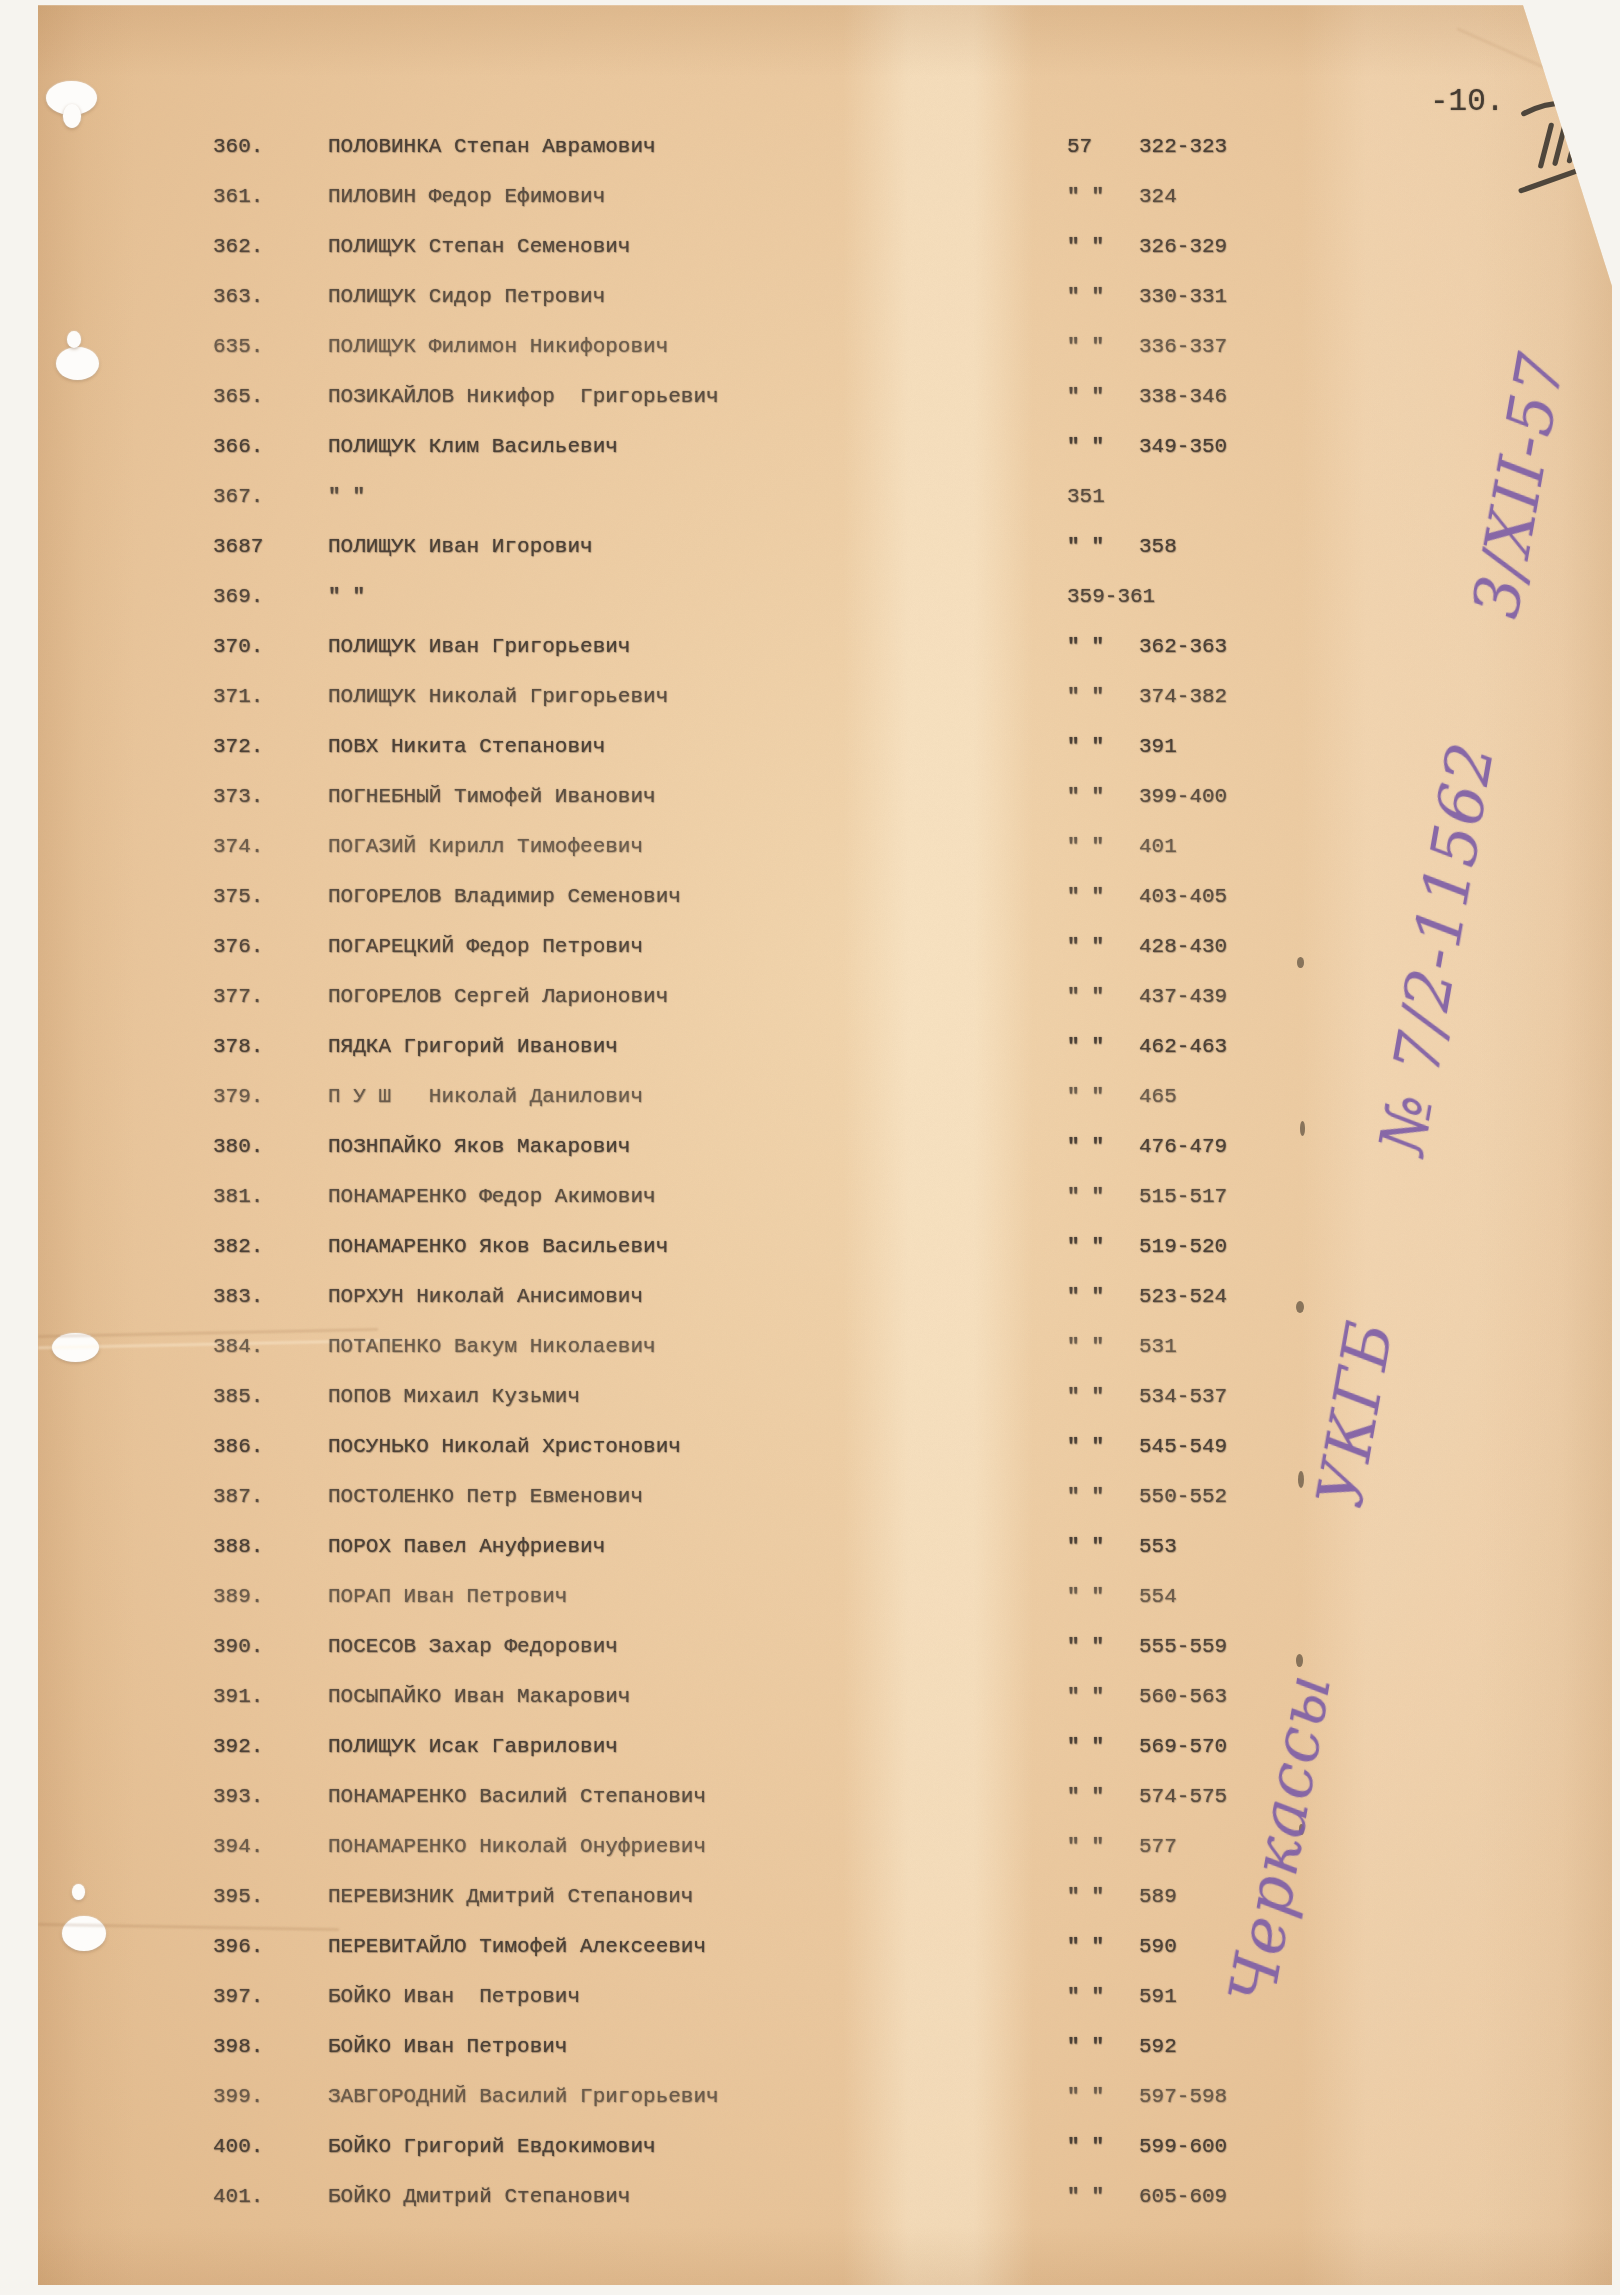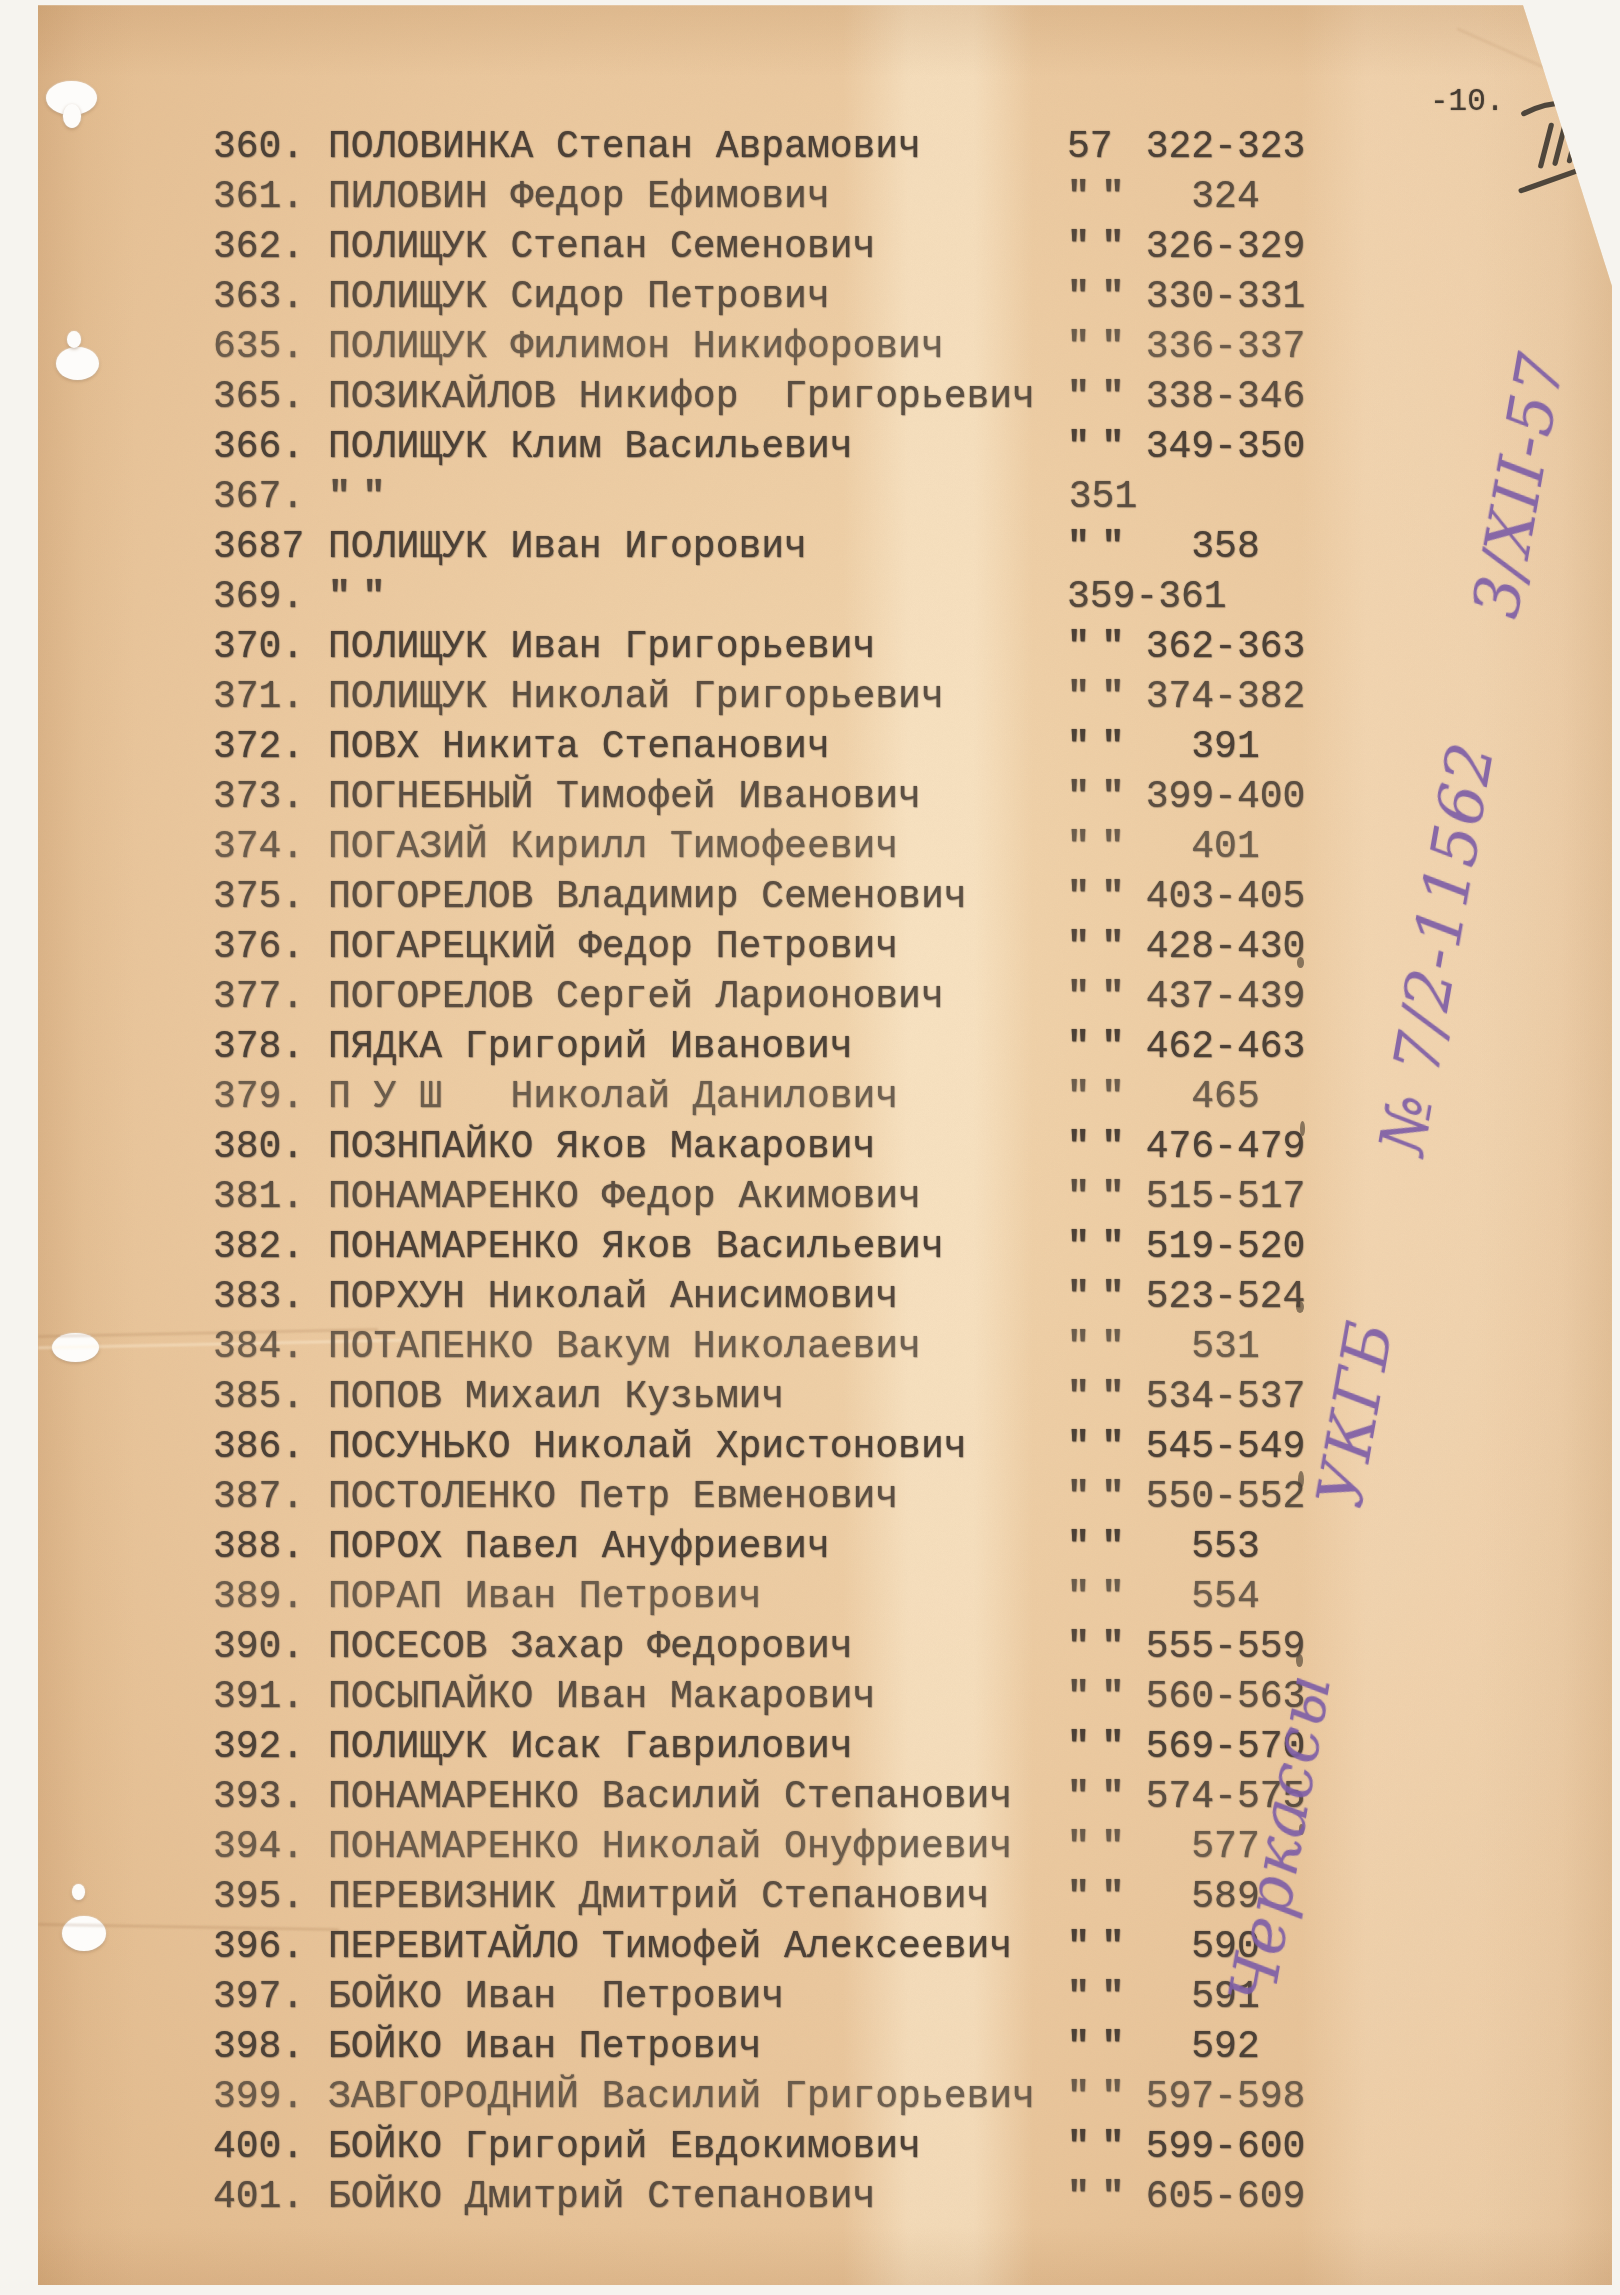--- a/index.html
+++ b/index.html
@@ -17,31 +17,31 @@
       linear-gradient(90deg, rgba(0,0,0,0) 805px, rgba(255,241,215,.50) 870px, rgba(255,241,215,.50) 936px, rgba(0,0,0,0) 995px),
       linear-gradient(90deg, rgba(0,0,0,0) 1263px, rgba(255,236,210,.32) 1328px),
       radial-gradient(ellipse at 52% 42%, #f2d5ad 0%, #ebc89e 55%, #e2ba8d 100%);
     clip-path:polygon(0 0, 1485px 0, 1574px 281px, 1574px 2280px, 0 2280px);
     padding-left:8px;
   }
   svg.tex{position:absolute;left:0;top:0;width:100%;height:100%;pointer-events:none;}
 
   
   .list{position:absolute;left:175px;top:116px;width:1103px;
-        font-size:38px;color:#4c4137;filter:blur(0.3px);
+        font-size:21px;color:#4c4137;filter:blur(0.3px);
         text-shadow:0 0 1.3px rgba(74,62,50,.8),0.7px 0.7px 0.7px rgba(95,75,58,.35);}
   .row{display:grid;grid-template-columns:115px 739px 72px 173px;height:50px;align-items:center;}
   .row:nth-child(2n){opacity:.90}
   .row:nth-child(5n){opacity:.80}
   .row:nth-child(7n+3){opacity:.95}
   .c-num{white-space:pre;}
   .c-name{white-space:pre;}
   .c-folio{white-space:pre;}
   .c-folio.ditto{font-weight:700;letter-spacing:11.8px;}
-  .c-pages{text-align:center;white-space:pre;}
+  .c-pages{white-space:pre;}
 
   
   .pageno{position:absolute;left:1392px;top:79px;font-size:31px;color:#453c32;
           filter:blur(0.3px);text-shadow:0 0 1.3px rgba(70,60,48,.8);}
   .roman3{position:absolute;left:1474px;top:77px;}
 
   
   .margin-note{
     position:absolute;left:1359px;top:1173px;
     transform:translate(-50%,-50%) rotate(-80deg);

